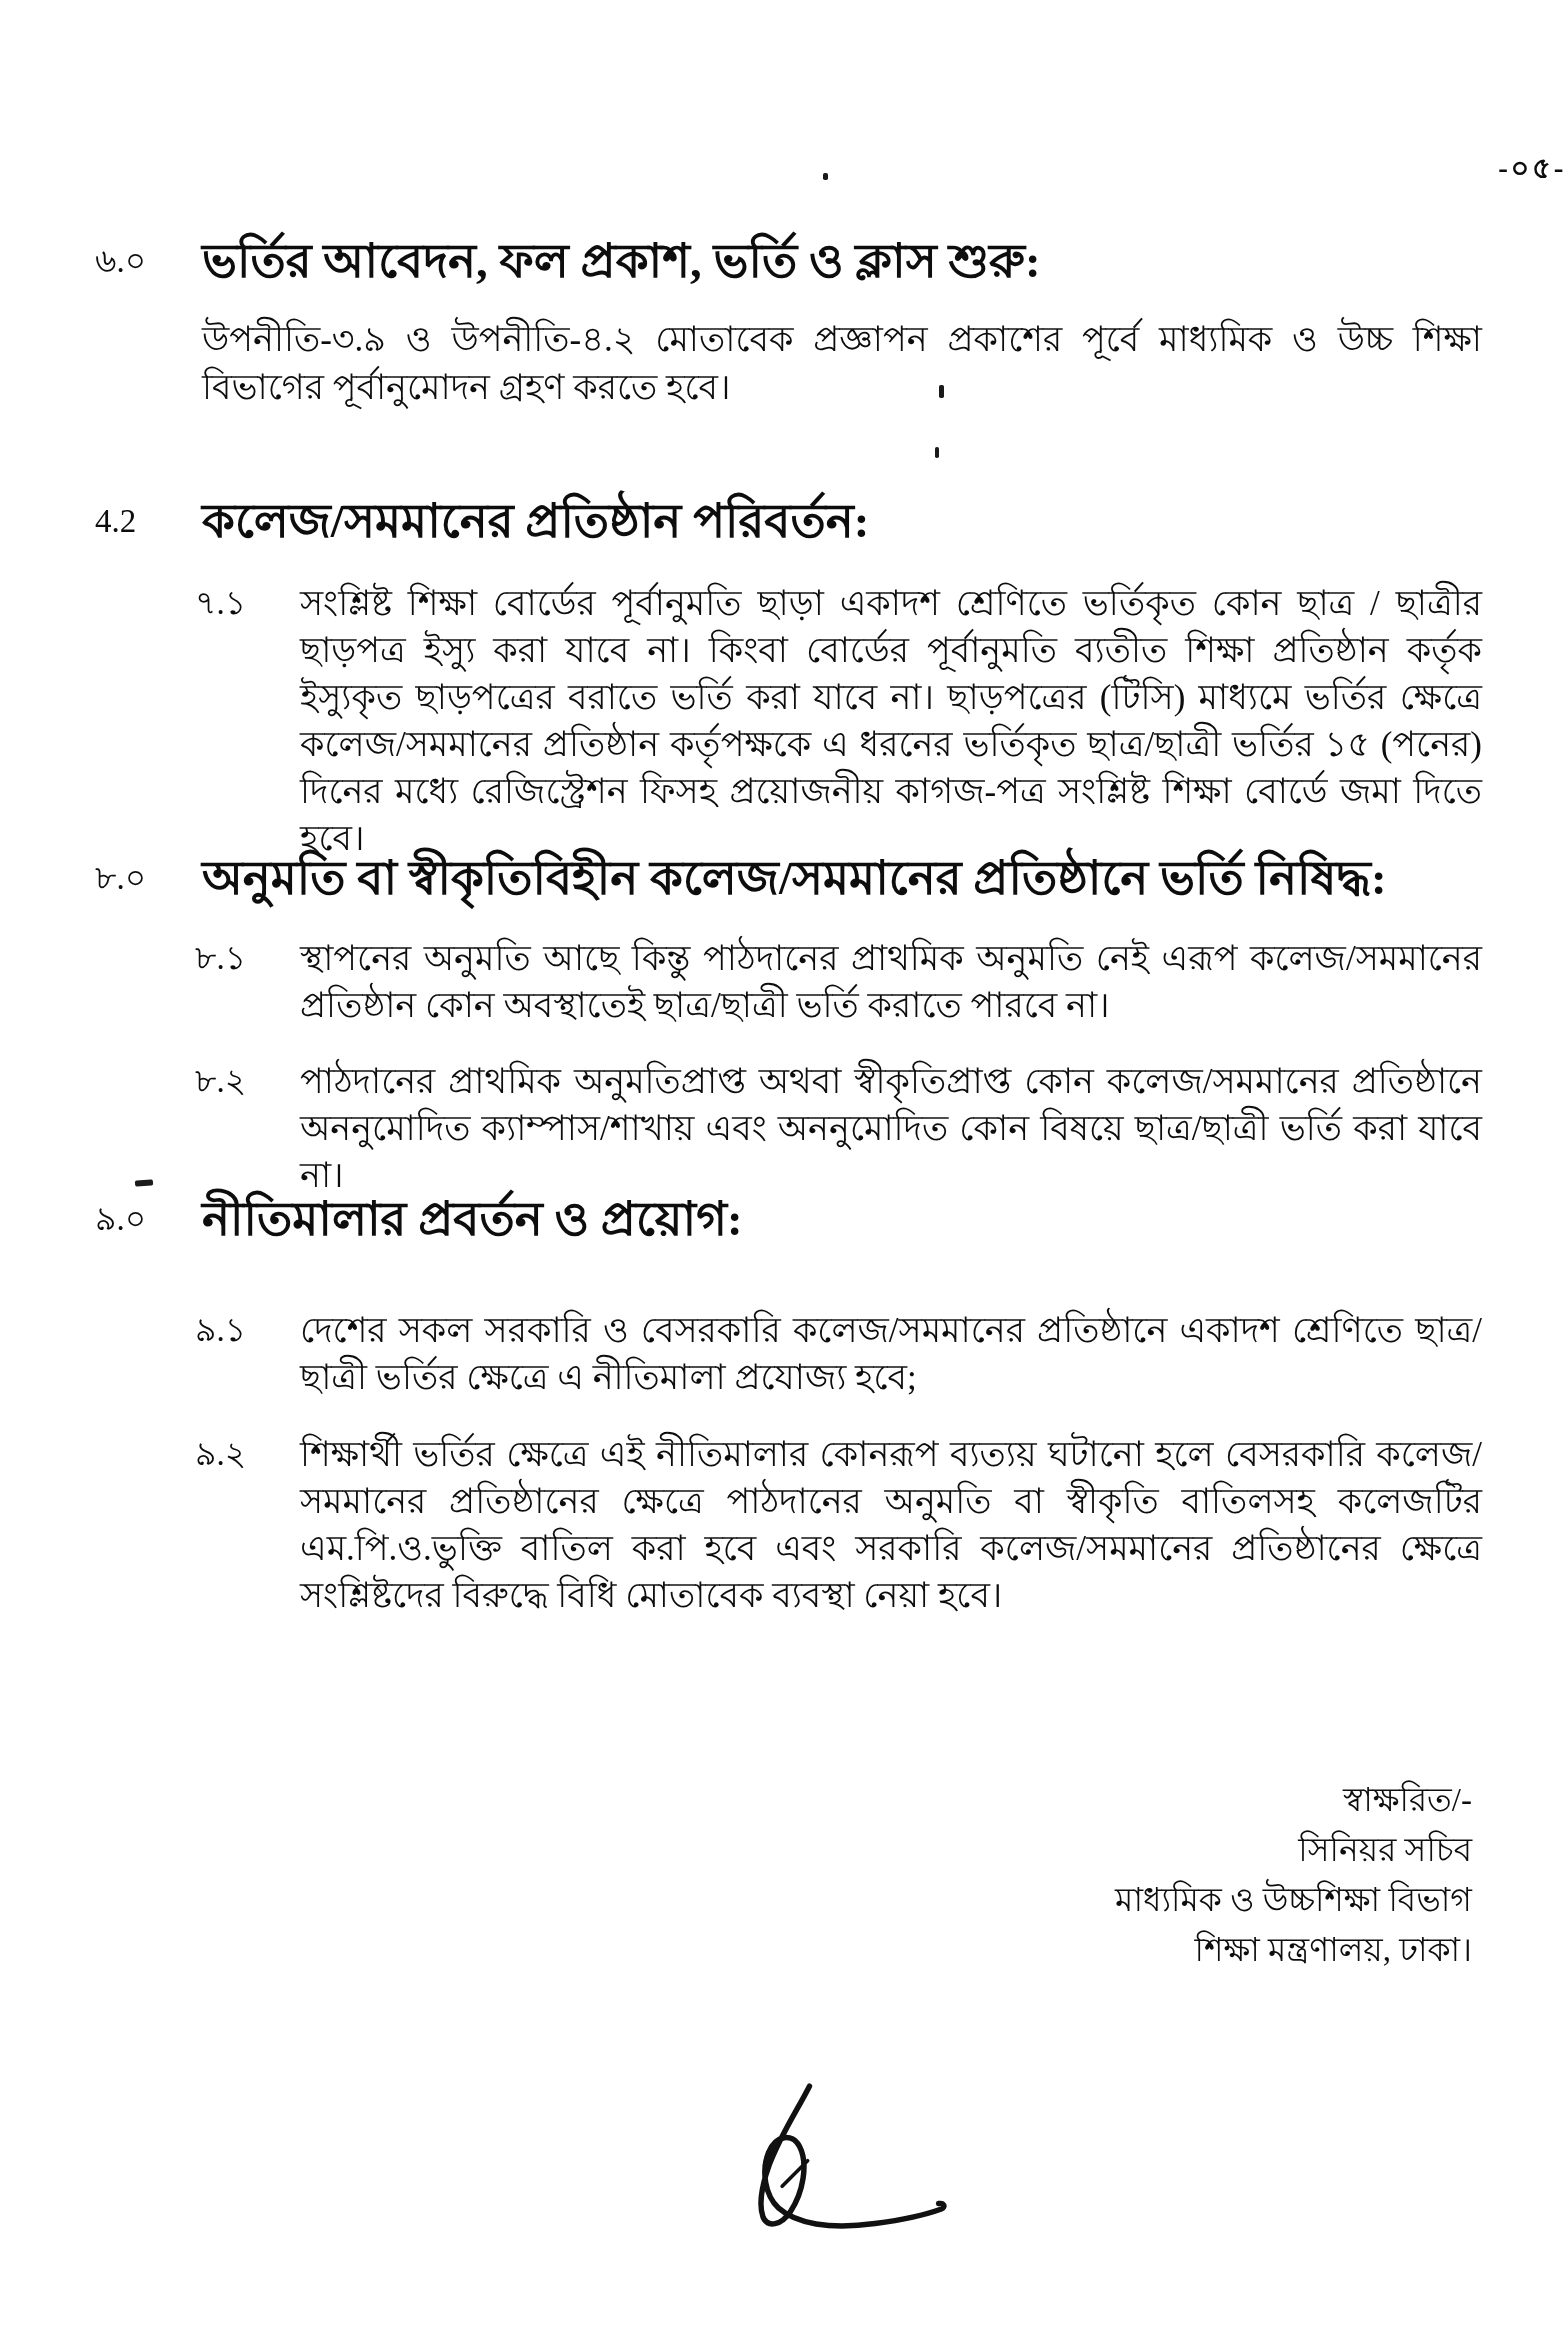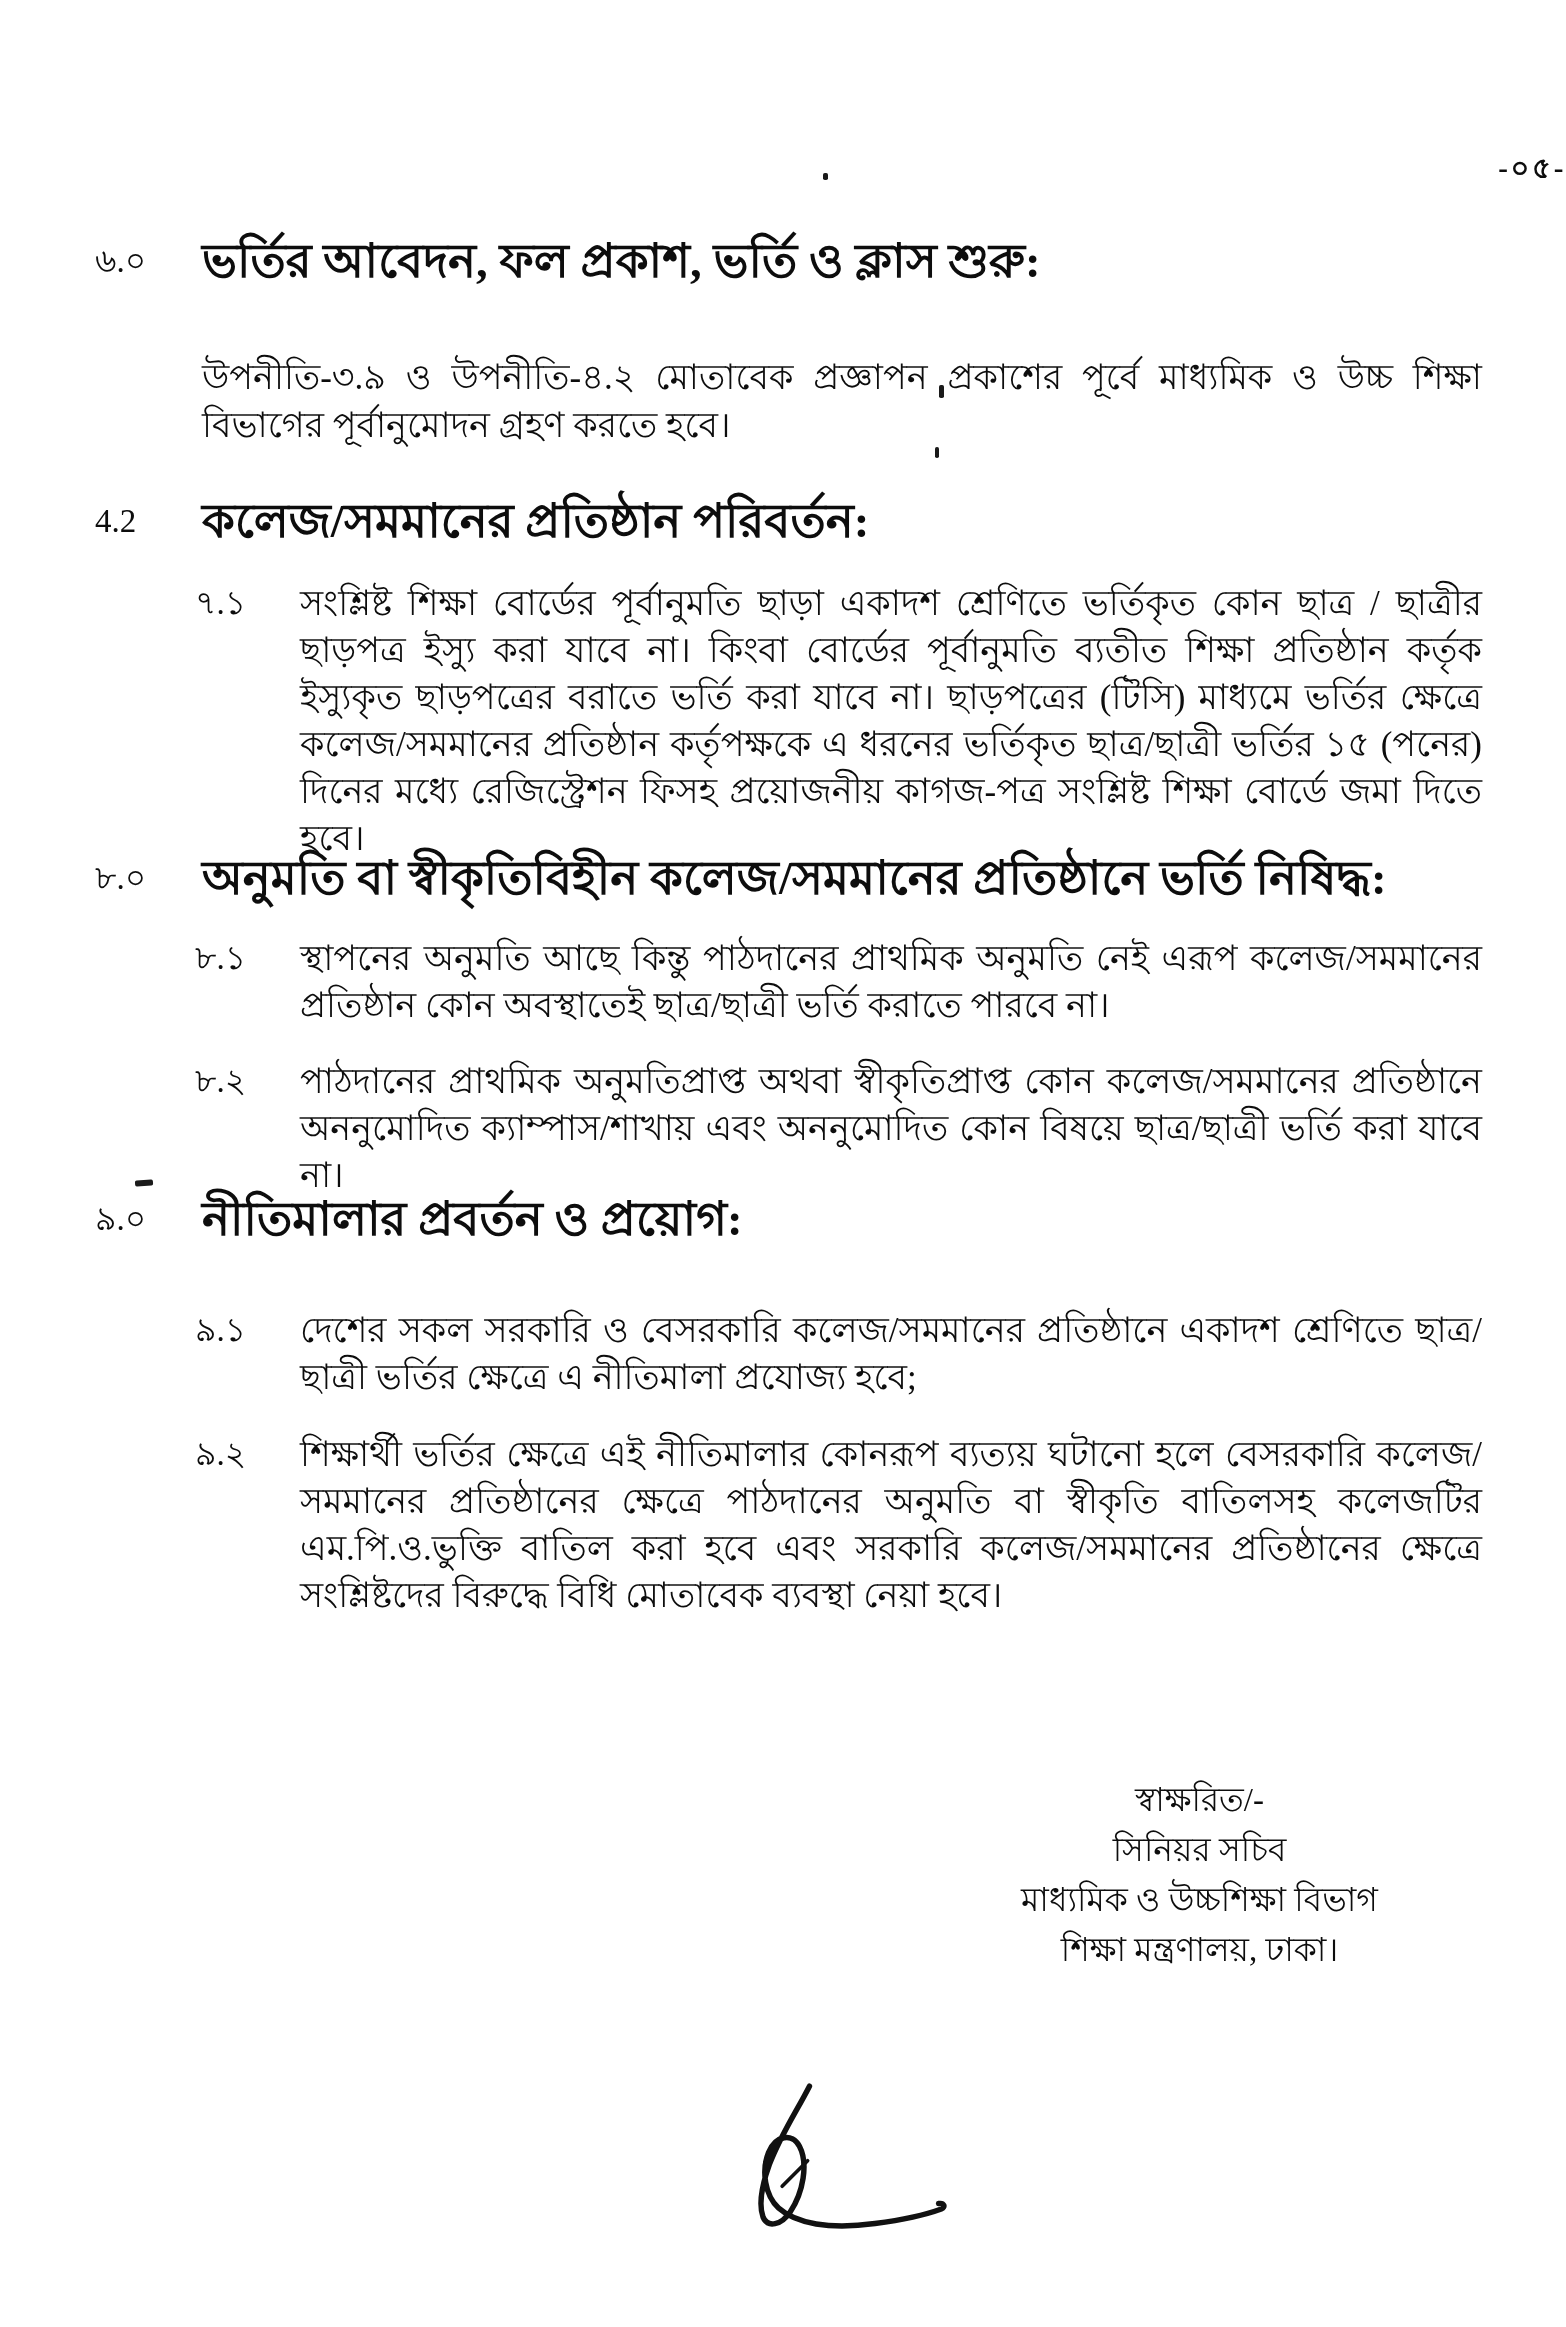--- a/index.html
+++ b/index.html
@@ -58,21 +58,21 @@
     width: 1182px;
     font-size: 35px;
     line-height: 47px;
     text-align: justify;
   }
   .signature {
     position: absolute;
     top: 1775px;
     left: 927px;
     width: 545px;
-    text-align: center;
+    text-align: right;
     font-size: 33px;
     line-height: 50px;
   }
   .sig-line { white-space: nowrap; }
   .speck {
     position: absolute;
     background: #1a1a1a;
     border-radius: 1.8px;
   }
   .squiggle { position: absolute; left: 673px; top: 2077px; }
@@ -82,21 +82,21 @@
 
 <div class="page">
 
   <div class="page-number">-০৫-</div>
   <div class="speck" style="left:823px; top:173px; width:4.5px; height:7.3px;"></div>
 
   <div class="sec-head" style="top:238px;">
     <span class="sec-num">৬.০</span>
     <span class="sec-title">ভর্তির আবেদন, ফল প্রকাশ, ভর্তি ও ক্লাস শুরু:</span>
   </div>
-  <div class="para-plain" style="top:316px;margin-top:38px;">উপনীতি-৩.৯ ও উপনীতি-৪.২ মোতাবেক প্রজ্ঞাপন প্রকাশের পূর্বে মাধ্যমিক ও উচ্চ শিক্ষা বিভাগের পূর্বানুমোদন গ্রহণ করতে হবে।</div>
+  <div class="para-plain" style="top:316px;">উপনীতি-৩.৯ ও উপনীতি-৪.২ মোতাবেক প্রজ্ঞাপন প্রকাশের পূর্বে মাধ্যমিক ও উচ্চ শিক্ষা বিভাগের পূর্বানুমোদন গ্রহণ করতে হবে।</div>
   <div class="speck" style="left:939px; top:385px; width:4.5px; height:12.7px;"></div>
   <div class="speck" style="left:935px; top:447px; width:3.6px; height:11px;"></div>
 
   <div class="sec-head" style="top:498px;">
     <span class="sec-num">4.2</span>
     <span class="sec-title">কলেজ/সমমানের প্রতিষ্ঠান পরিবর্তন:</span>
   </div>
   <div class="item" style="top:580px;">
     <span class="item-num">৭.১</span>
     <div class="item-text">সংশ্লিষ্ট শিক্ষা বোর্ডের পূর্বানুমতি ছাড়া একাদশ শ্রেণিতে ভর্তিকৃত কোন ছাত্র / ছাত্রীর ছাড়পত্র ইস্যু করা যাবে না। কিংবা বোর্ডের পূর্বানুমতি ব্যতীত শিক্ষা প্রতিষ্ঠান কর্তৃক ইস্যুকৃত ছাড়পত্রের বরাতে ভর্তি করা যাবে না। ছাড়পত্রের (টিসি) মাধ্যমে ভর্তির ক্ষেত্রে কলেজ/সমমানের প্রতিষ্ঠান কর্তৃপক্ষকে এ ধরনের ভর্তিকৃত ছাত্র/ছাত্রী ভর্তির ১৫ (পনের) দিনের মধ্যে রেজিস্ট্রেশন ফিসহ প্রয়োজনীয় কাগজ-পত্র সংশ্লিষ্ট শিক্ষা বোর্ডে জমা দিতে হবে।</div>

